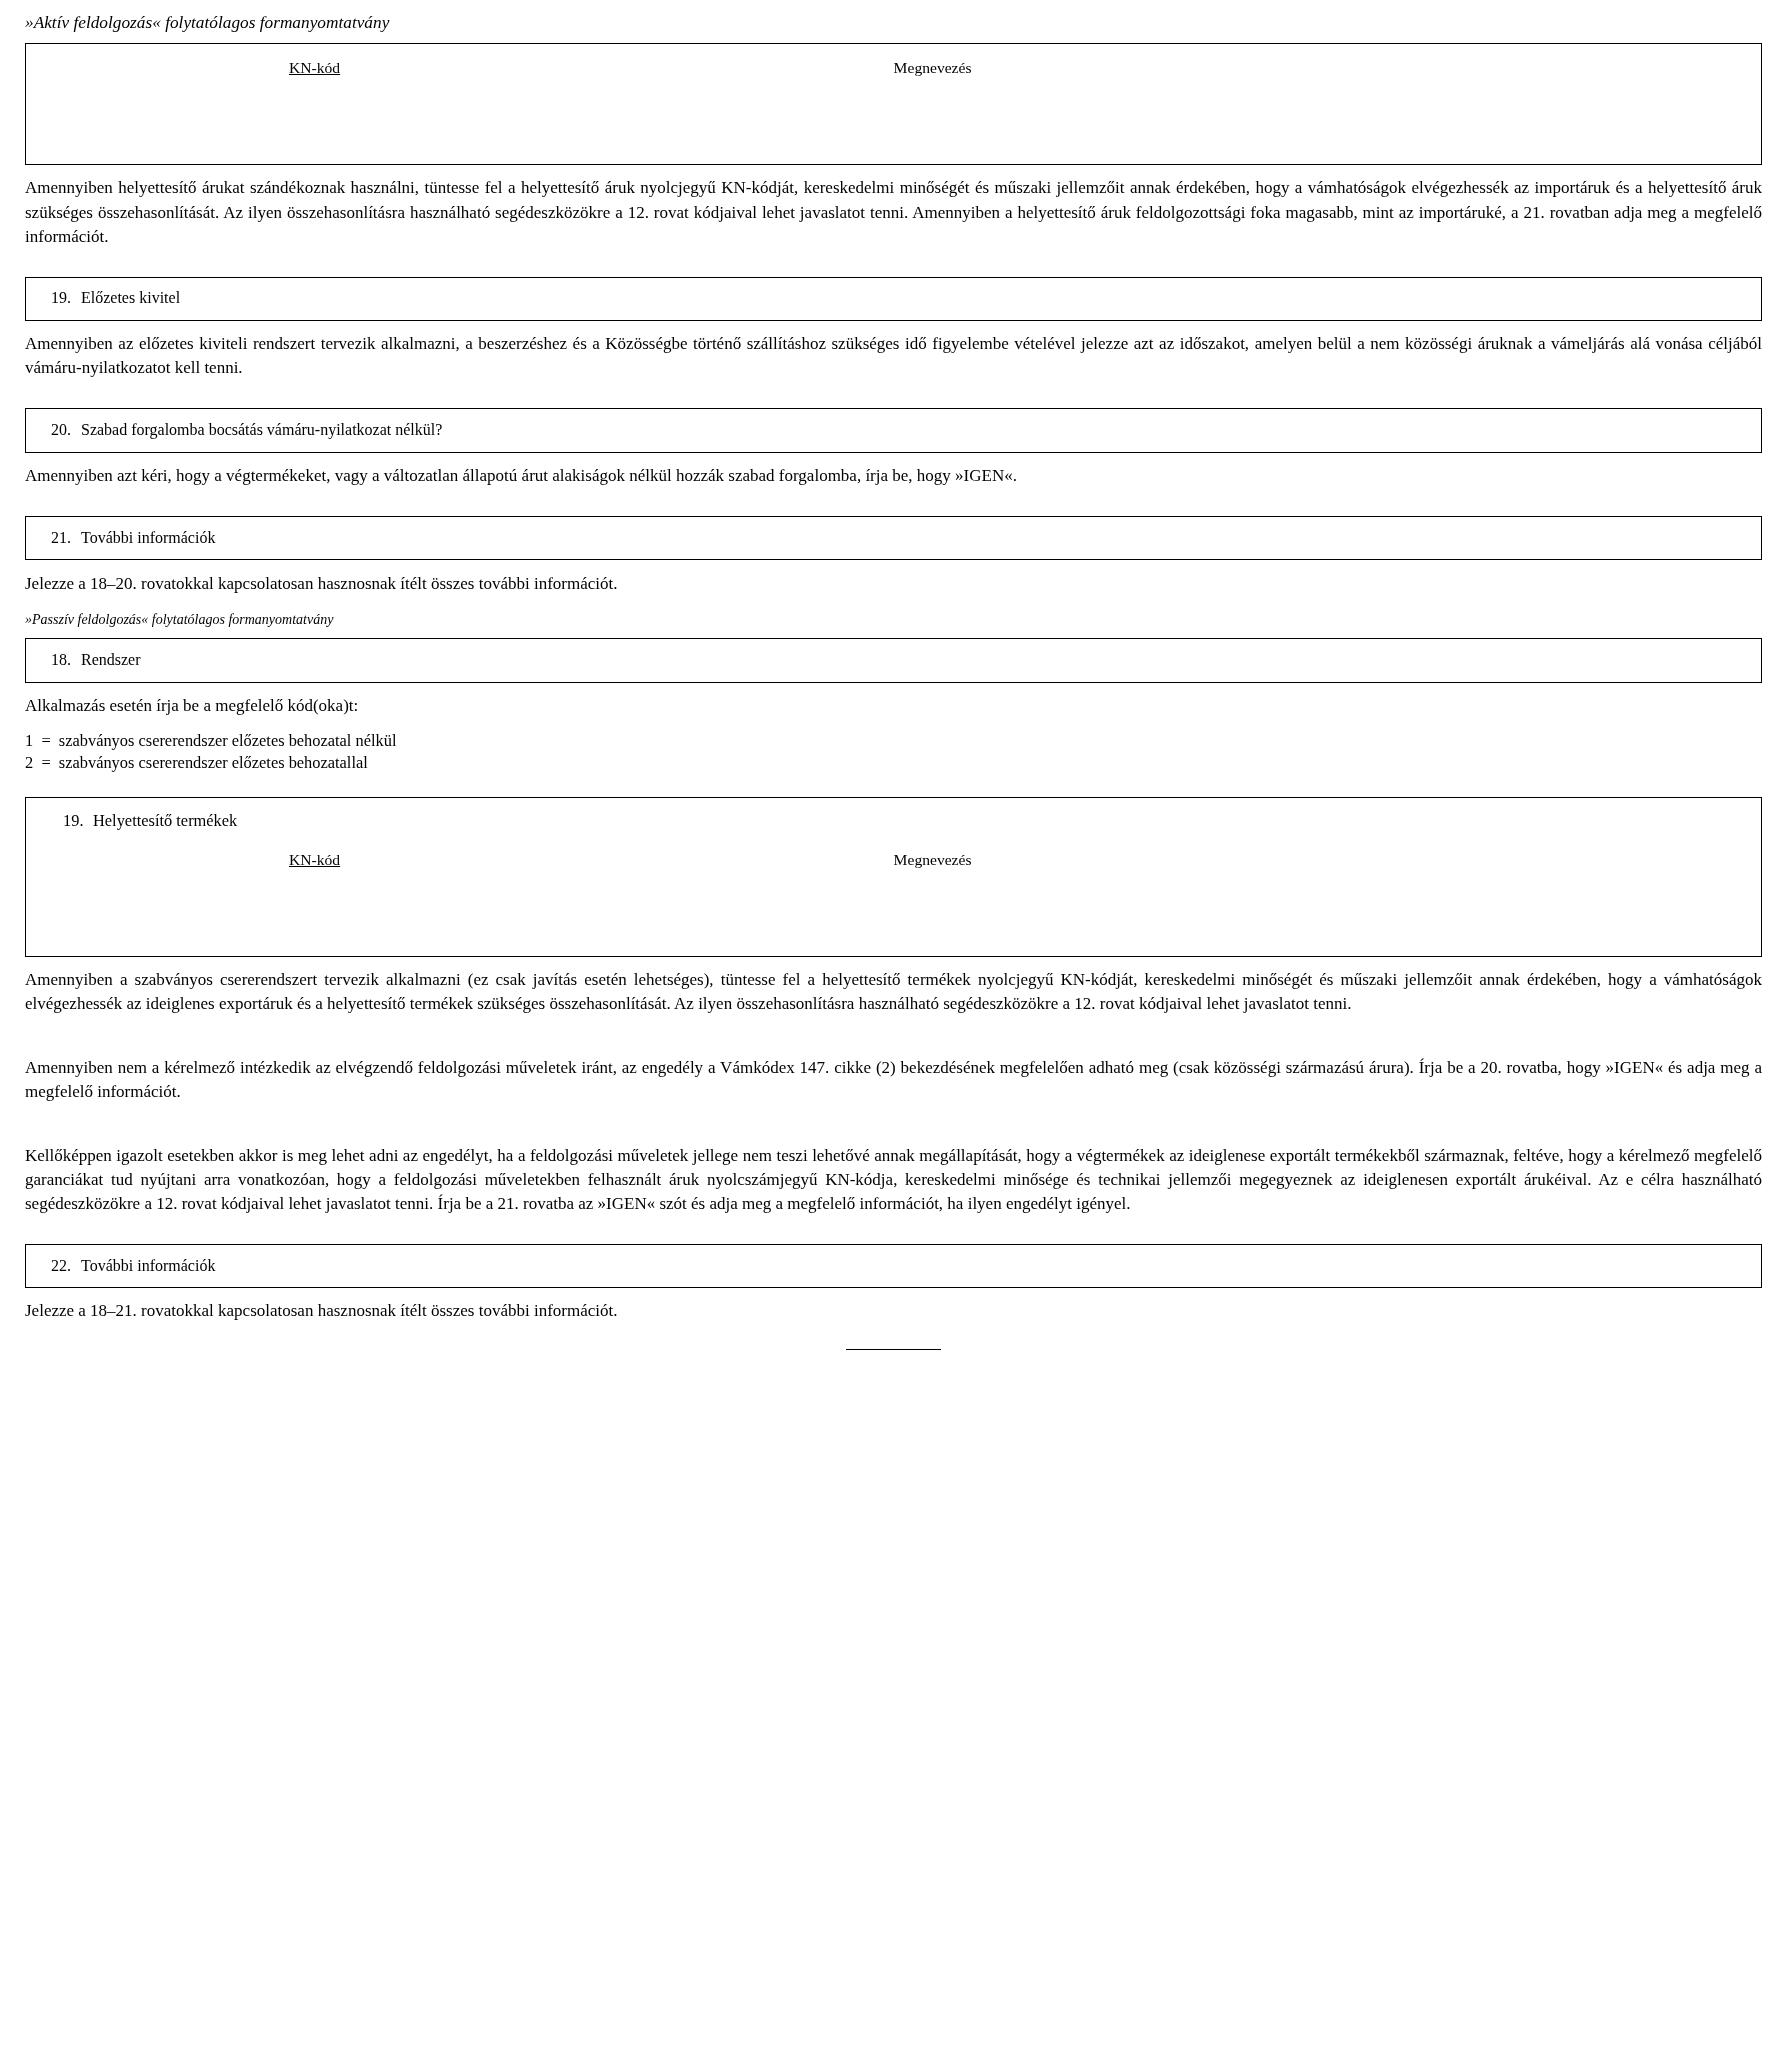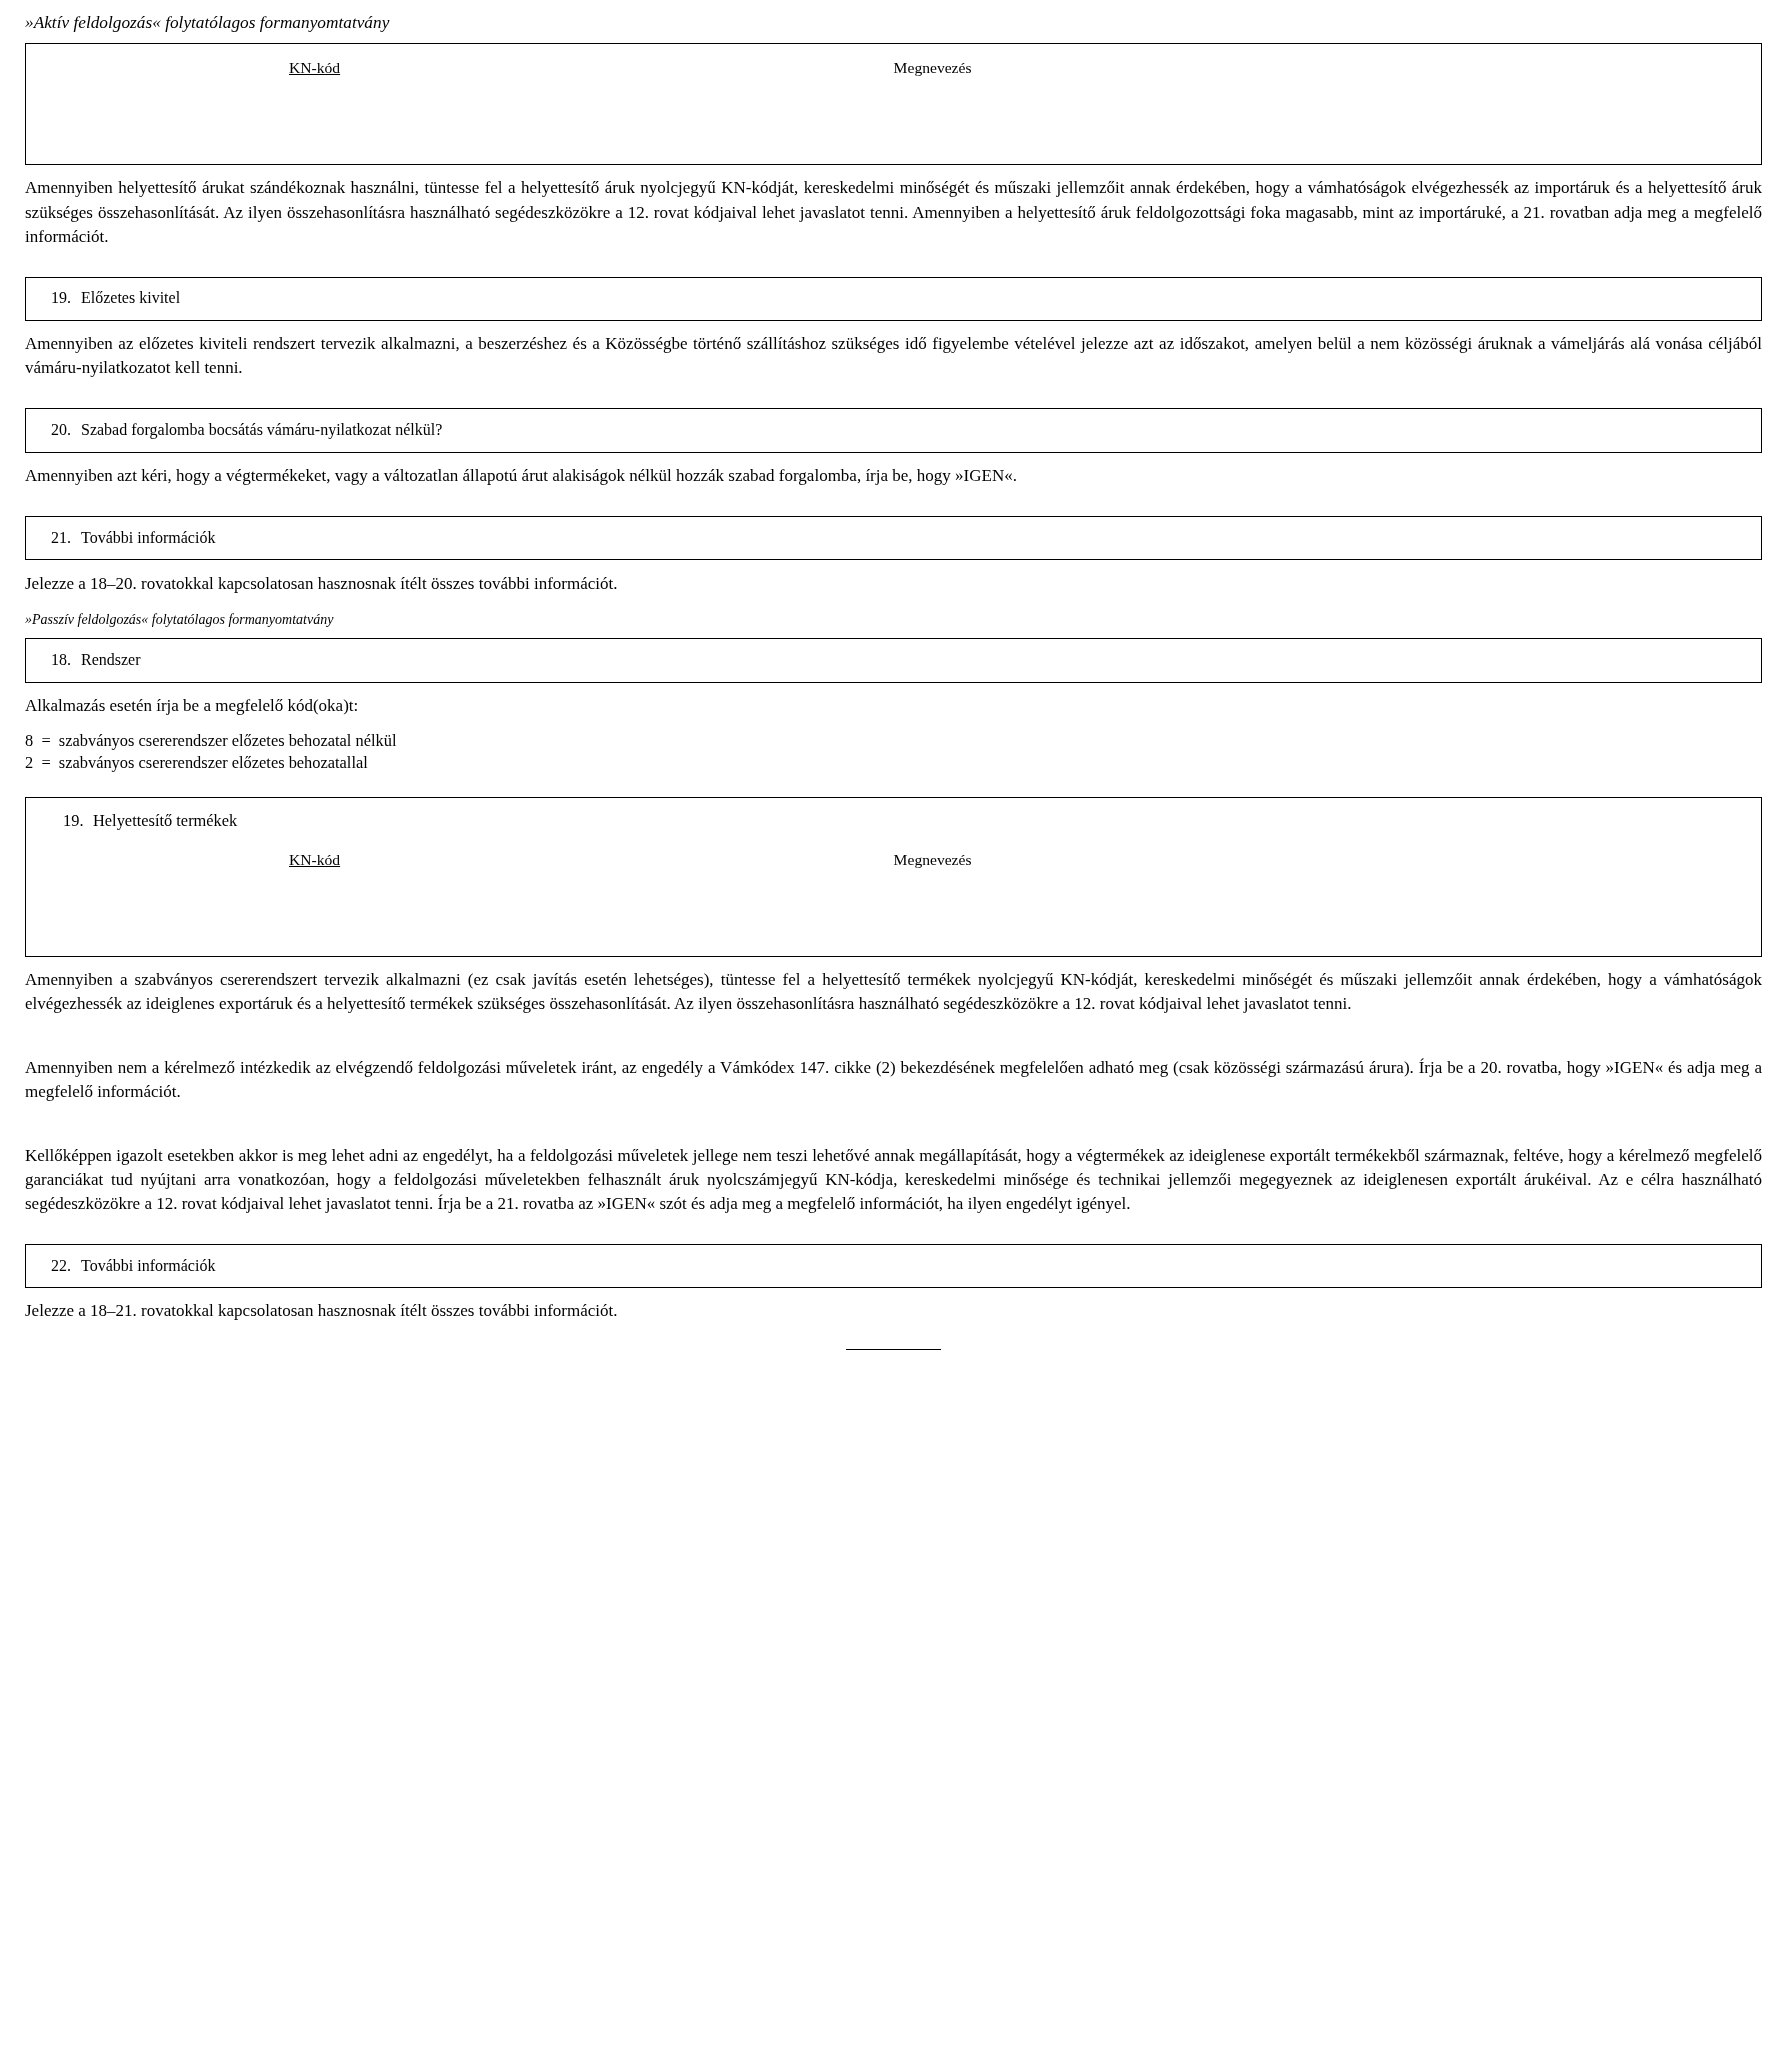--- a/index.html
+++ b/index.html
@@ -171,21 +171,21 @@
   <p class="body nojust">Jelezze a 18–20. rovatokkal kapcsolatosan hasznosnak ítélt összes további információt.</p>
 
   <div class="sec-title-italic">»Passzív feldolgozás« folytatólagos formanyomtatvány</div>
 
   <div class="field-box">
     <span class="num">18.</span><span>Rendszer</span>
   </div>
 
   <p class="body nojust">Alkalmazás esetén írja be a megfelelő kód(oka)t:</p>
 
-  <p class="list-line">8  =  szabványos csererendszer előzetes behozatal nélkül</p>
+  <p class="list-line">1  =  szabványos csererendszer előzetes behozatal nélkül</p>
   <p class="list-line">2  =  szabványos csererendszer előzetes behozatallal</p>
 
   <div class="spacer-56"></div>
 
   <div class="outer-box">
     <div class="hdr-inside">
       <span class="num">19.</span><span>Helyettesítő termékek</span>
     </div>
     <table class="kn-table">
       <tbody>

